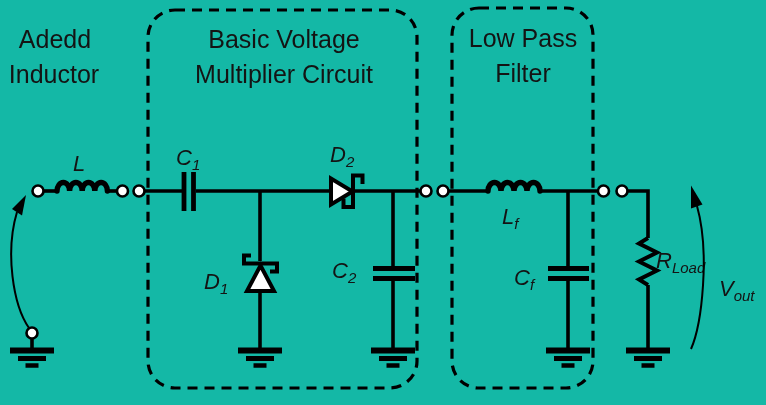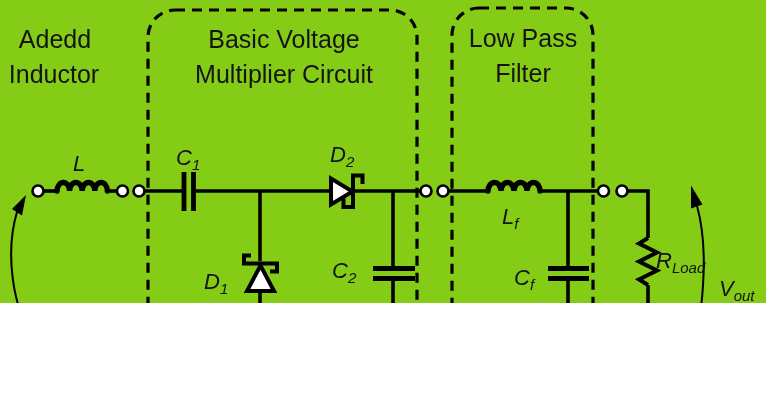--- a/index.html
+++ b/index.html
@@ -1,18 +1,18 @@
 <!DOCTYPE html>
 <html><head>
 <meta charset="utf-8">
 <style>
   html, body { margin: 0; padding: 0; background: #ffffff; }
   .canvas {
-    width: 766px; height: 303px; position: relative;
-    background: #84cc16;
+    width: 766px; height: 405px; position: relative;
+    background: #14b8a6;
     font-family: "Liberation Sans", sans-serif;
   }
   svg { display: block; }
   text { fill: #141414; }
   .section-title { font-size: 25px; font-weight: 400; }
   .comp-label { font-size: 22px; font-style: italic; }
   .comp-sub { font-size: 15px; font-style: italic; }
   .wire { stroke: #000; stroke-width: 3.6; fill: none; }
   .coil { stroke: #000; stroke-width: 5.4; fill: none; stroke-linecap: round; }
   .plate-v { stroke: #000; stroke-width: 4.8; fill: none; }

